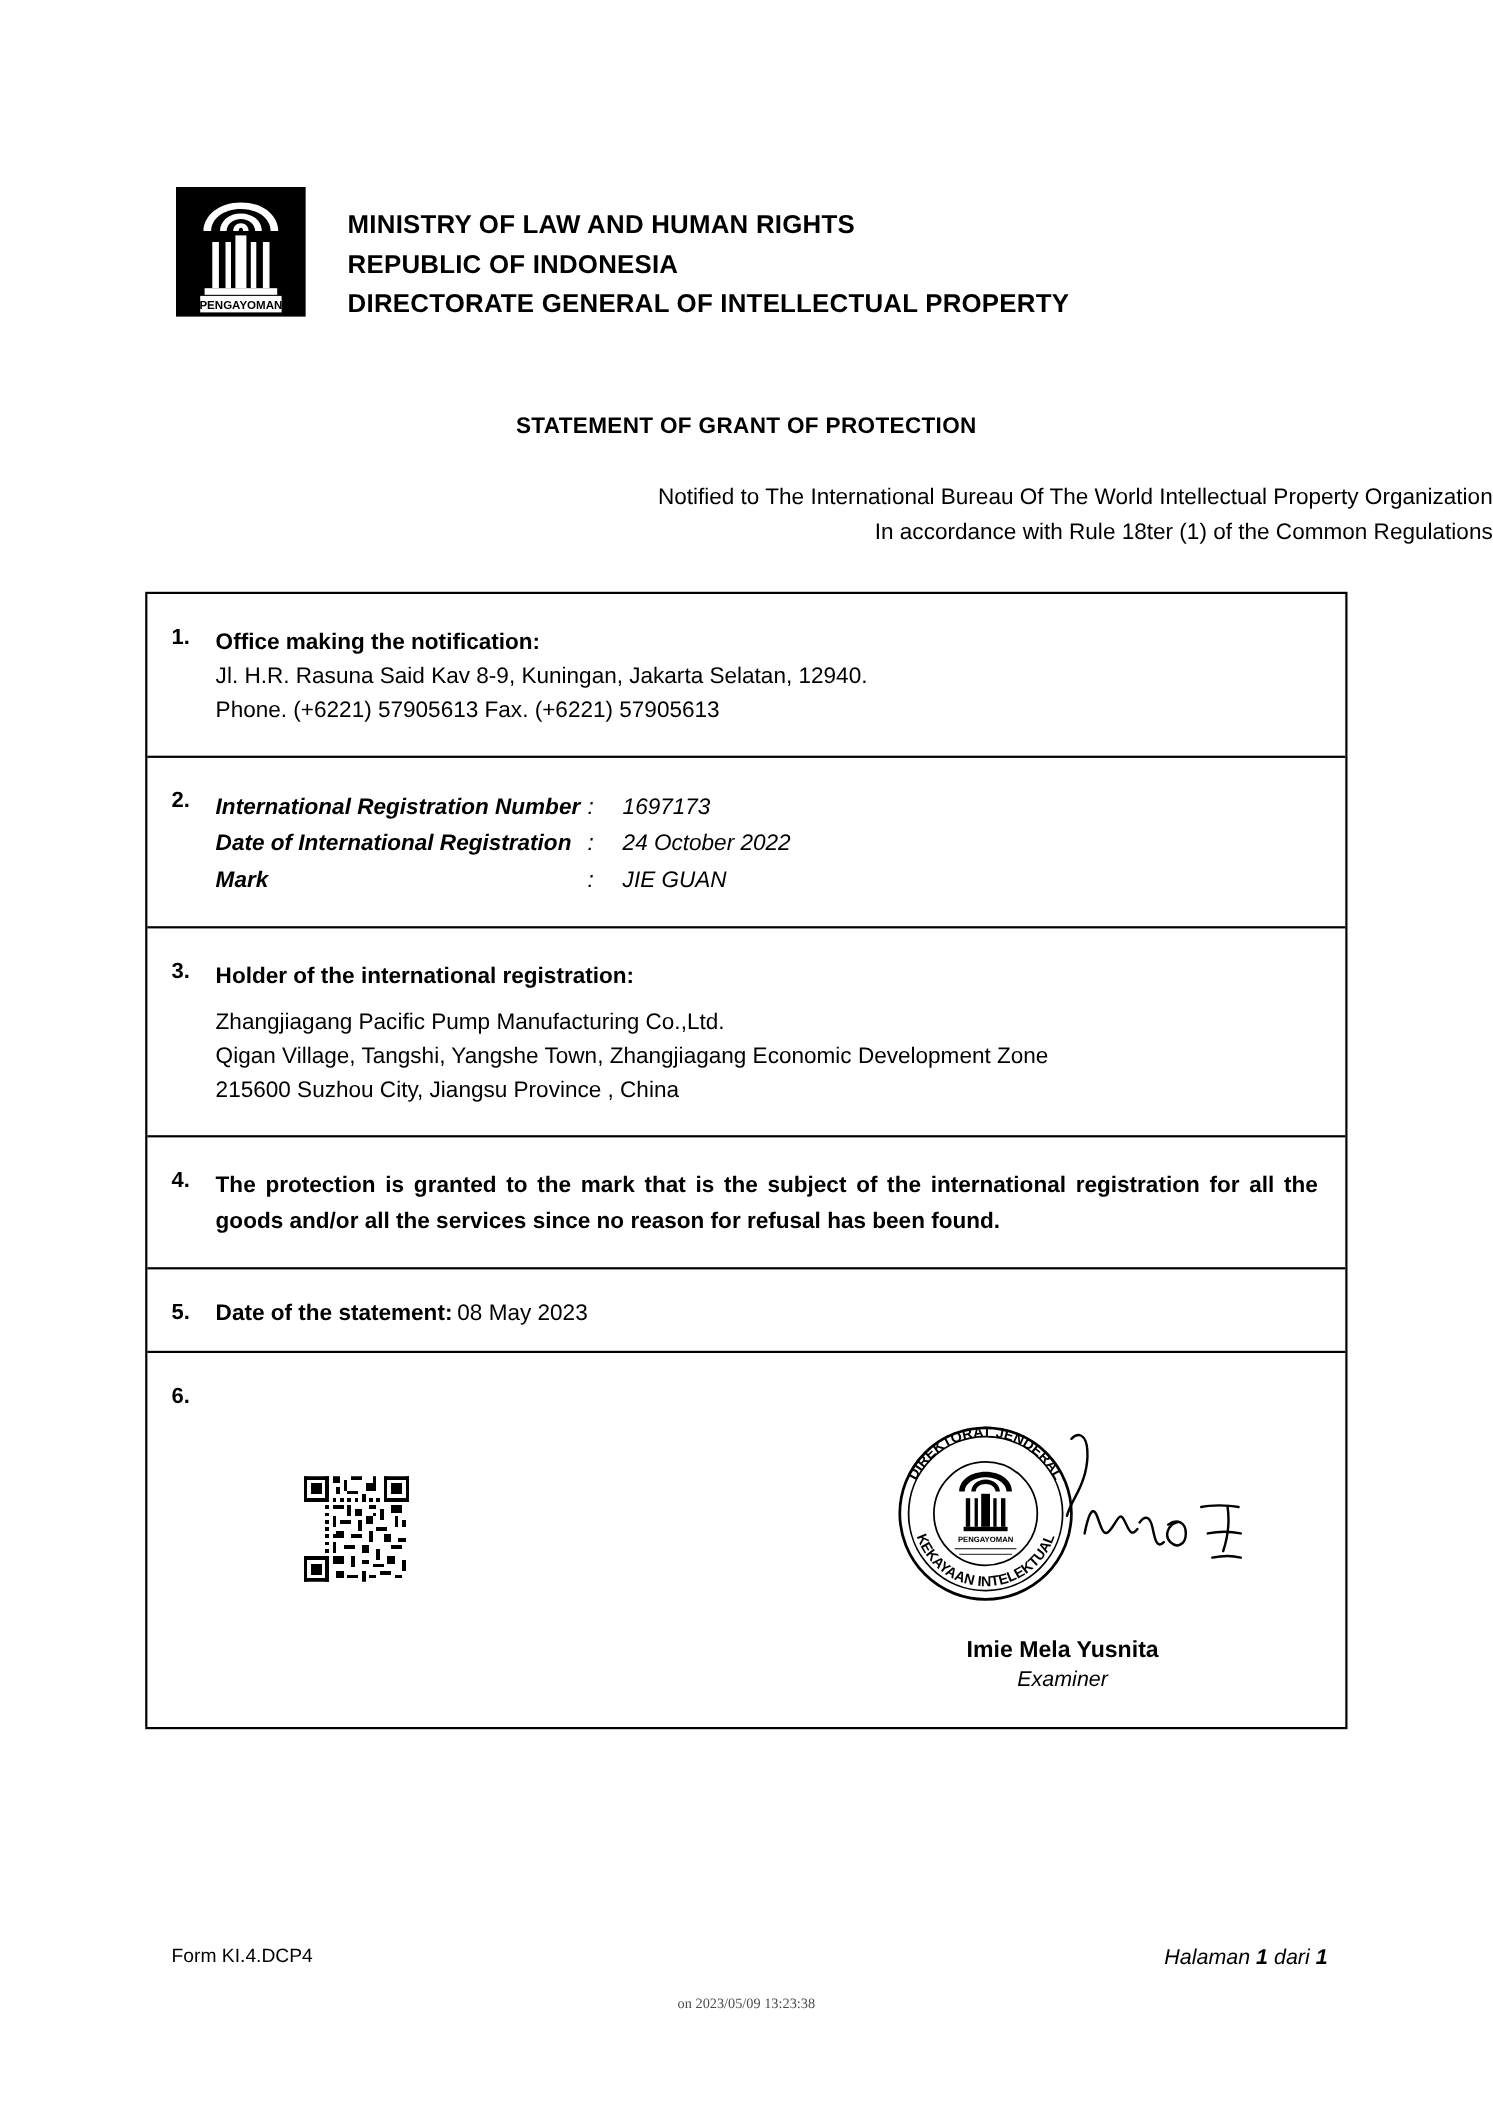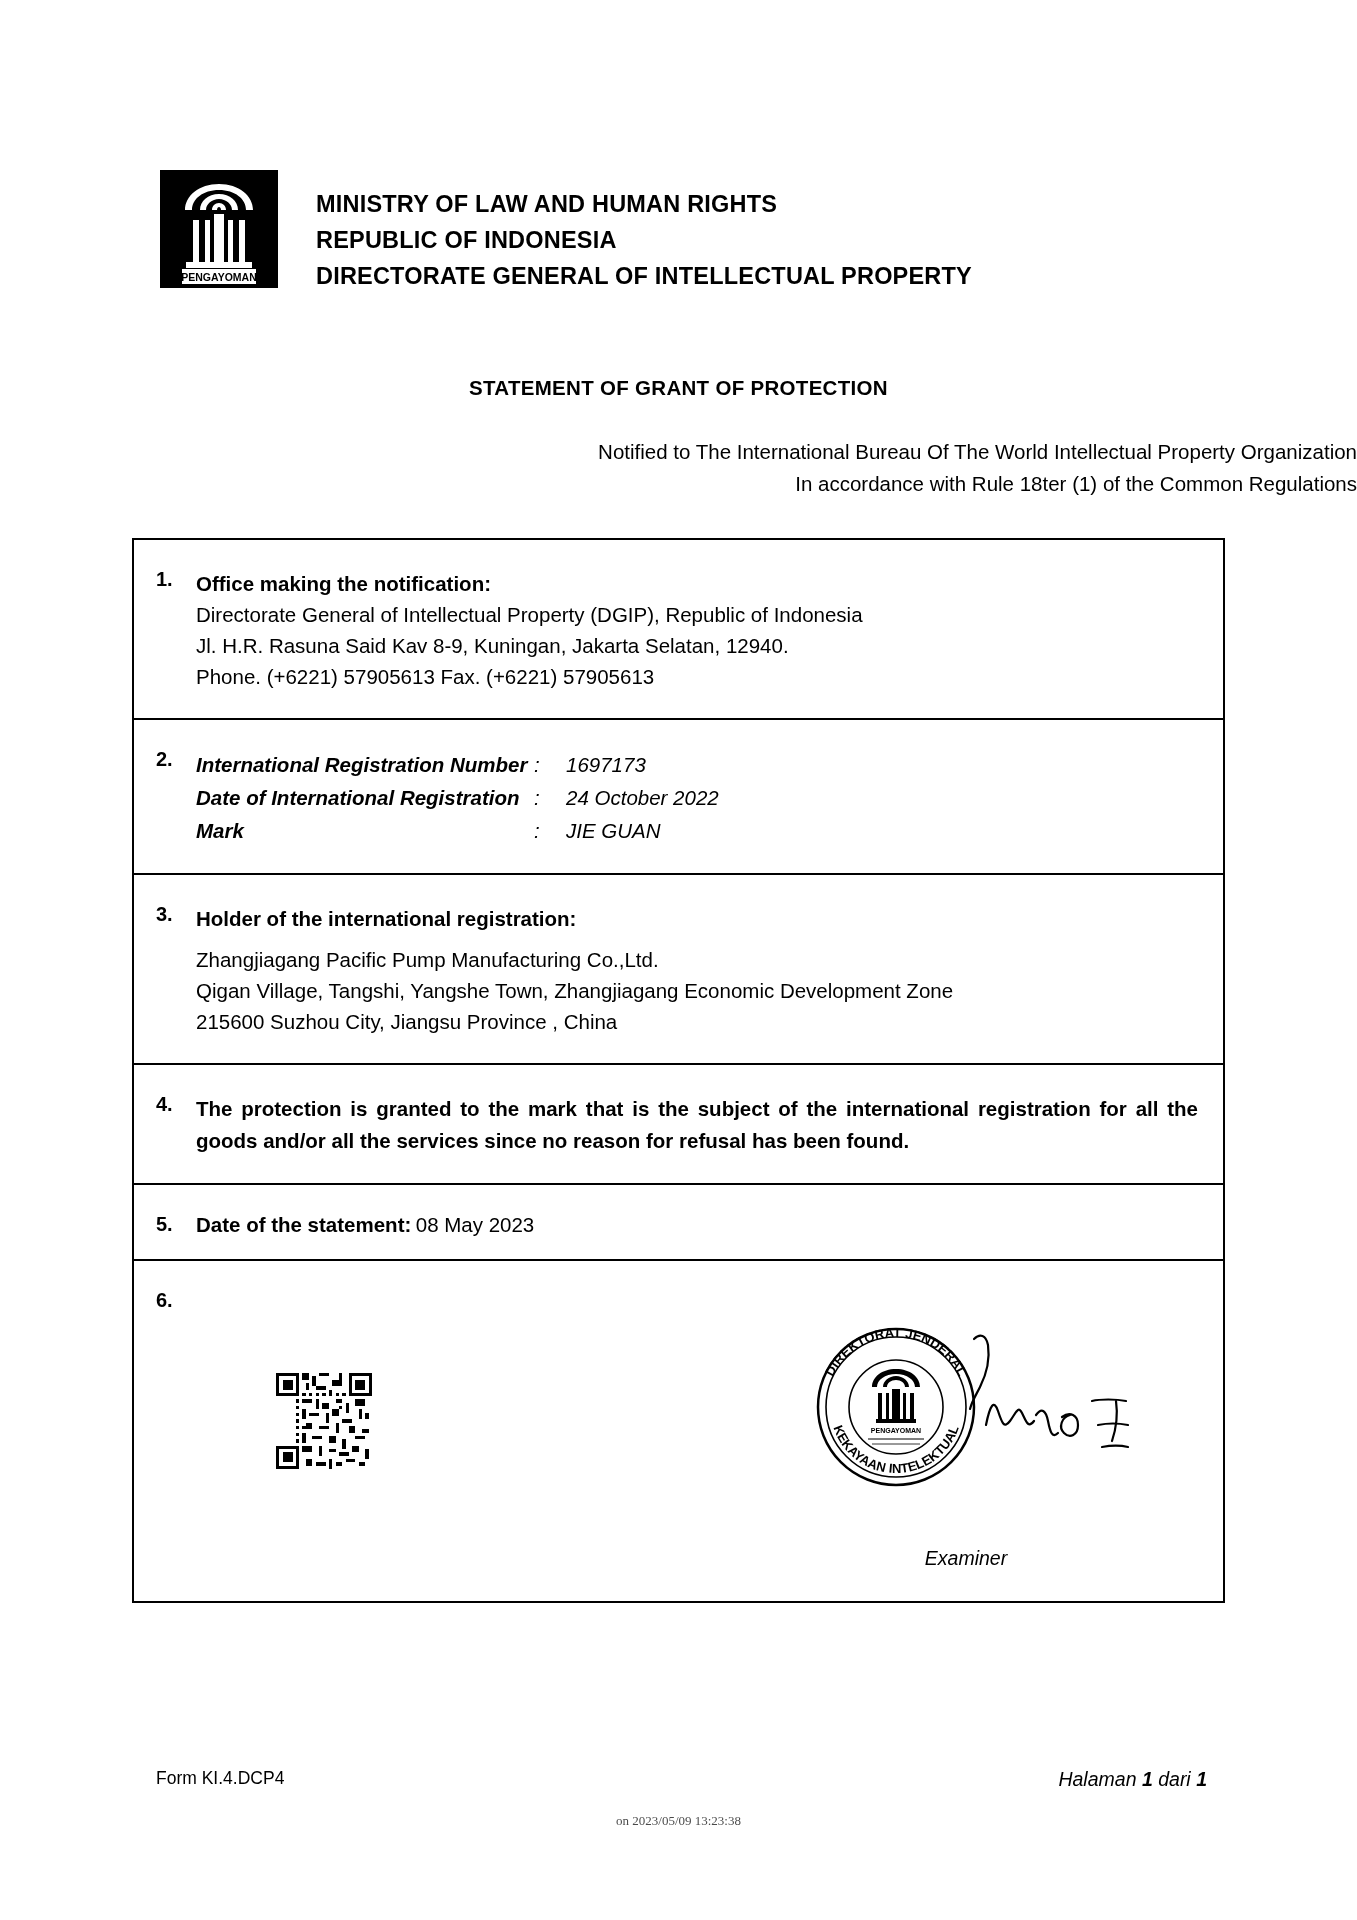--- a/index.html
+++ b/index.html
@@ -255,21 +255,20 @@
     <div>Notified to The International Bureau Of The World Intellectual Property Organization</div>
     <div>In accordance with Rule 18ter (1) of the Common Regulations</div>
   </div>
 
   <div class="table">
 
     <div class="row">
       <div class="num">1.</div>
       <div class="cell">
         <div class="bold">Office making the notification:</div>
-        <div class="plain">Directorate General of Intellectual Property (DGIP), Republic of Indonesia</div>
         <div class="plain">Jl. H.R. Rasuna Said Kav 8-9, Kuningan, Jakarta Selatan, 12940.</div>
         <div class="plain">Phone. (+6221) 57905613  Fax. (+6221) 57905613</div>
       </div>
     </div>
 
     <div class="row">
       <div class="num">2.</div>
       <div class="cell">
         <div class="kv">
           <div class="k">International Registration Number</div>
@@ -447,20 +446,21 @@
                 <path d="M70 86 C 76 78, 80 82, 82 92 C 84 102, 86 110, 92 104"></path>
                 <path d="M96 88 C 104 82, 112 86, 112 96 C 112 106, 104 110, 98 104 C 92 98, 96 88, 104 86"></path>
                 <path d="M126 72 C 134 70, 150 70, 160 72"></path>
                 <path d="M150 72 C 152 86, 150 100, 146 112"></path>
                 <path d="M132 96 C 142 94, 152 94, 162 96"></path>
                 <path d="M136 118 C 146 116, 154 116, 162 118"></path>
               </g>
             </svg>
           </div>
 
+          <div class="sig-name">Imie Mela Yusnita</div>
           <div class="sig-role">Examiner</div>
         </div>
       </div>
     </div>
 
   </div>
 
   <div class="footer">
     <div class="footer-left">Form KI.4.DCP4</div>
     <div class="footer-right">

